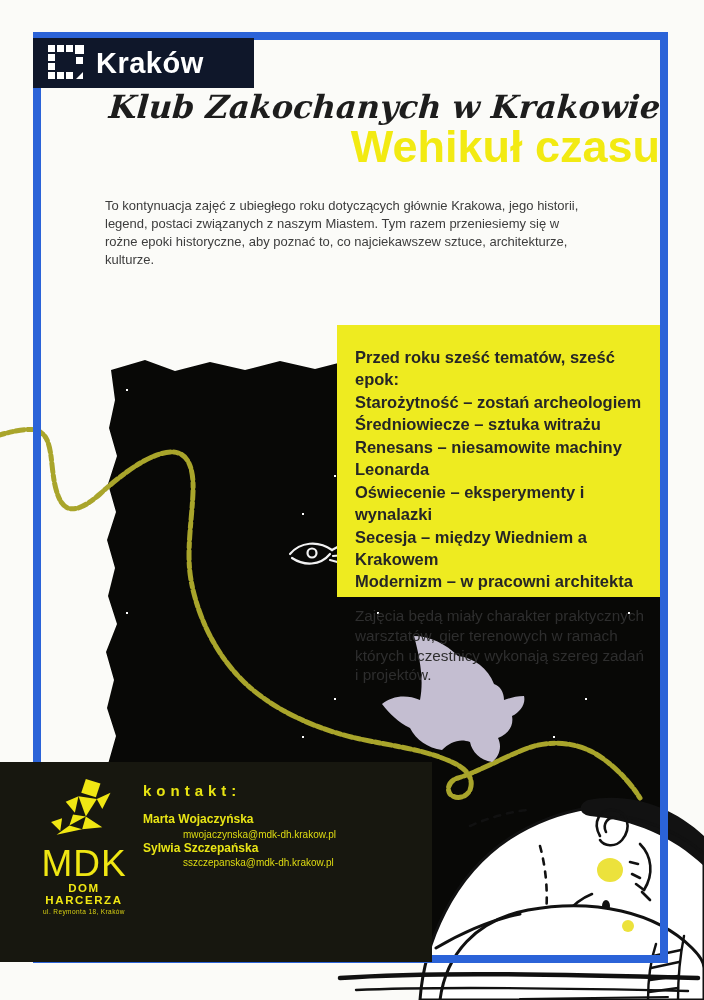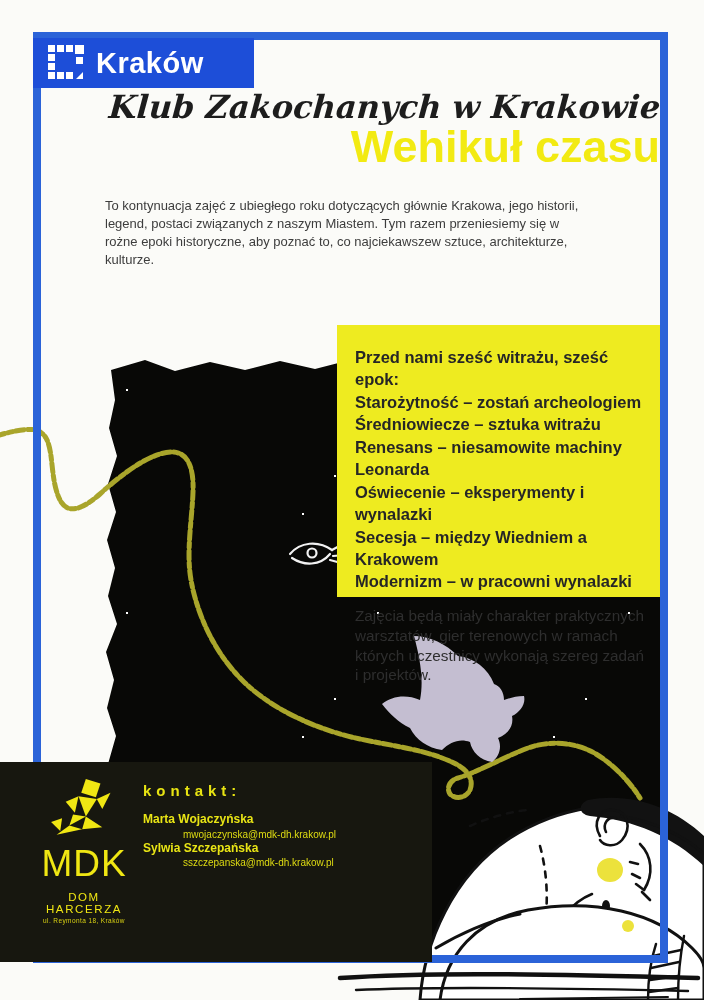--- a/index.html
+++ b/index.html
@@ -9,21 +9,21 @@
     font-family:"Liberation Sans", sans-serif;
   }
   
   .frame {
     position:absolute; left:33px; top:32px; width:635px; height:931px;
     box-sizing:border-box; border:8px solid #2b63d8; z-index:6; pointer-events:none;
   }
   
   .krakow-logo {
     position:absolute; left:33px; top:38px; width:221px; height:50px;
-    background:#1d4ed8; z-index:7; display:flex; align-items:center;
+    background:#0f172a; z-index:7; display:flex; align-items:center;
     gap:12px; padding-left:15px; box-sizing:border-box;
   }
   .krakow-logo .word { color:#ffffff; font-size:29px; font-weight:bold; letter-spacing:.5px; }
   
   .script-title {
     position:absolute; right:44px; top:88px; z-index:1; white-space:nowrap;
     font-family:"DejaVu Serif", serif; font-style:italic; font-weight:bold;
     font-size:32px; color:#1d1d1d; transform:skewX(-4deg);
   }
   .main-title {
@@ -69,21 +69,21 @@
     position:absolute; left:0; top:762px; width:432px; height:200px; z-index:7;
     background-color:#17170f;
     background-image:
       radial-gradient(circle .8px at 40px 150px, #9a9a7a 60%, transparent 61%),
       radial-gradient(circle .7px at 300px 60px, #8a8a6a 60%, transparent 61%),
       radial-gradient(circle .9px at 200px 180px, #aaa98a 60%, transparent 61%);
     background-size:340px 210px;
   }
   .mdk-logo { position:absolute; left:28px; top:16px; width:112px; text-align:center; }
   .mdk-logo .acronym { font-size:37px; font-weight:normal; color:#f0e713; line-height:.95; letter-spacing:1px; }
-  .mdk-logo .dom     { font-size:11.5px; font-weight:normal; color:#f0e713; letter-spacing:1.6px; margin-top:10px; }
+  .mdk-logo .dom     { font-size:11.5px; font-weight:bold; color:#f0e713; letter-spacing:1.6px; margin-top:1px; }
   .mdk-logo .addr    { font-size:6.5px; color:#d8d013; letter-spacing:.4px; margin-top:2px; }
   .contact-info { position:absolute; left:143px; top:20px; }
   .contact-info .kontakt { color:#e8e412; font-weight:bold; font-size:15px; letter-spacing:5px; margin-bottom:13px; }
   .contact-info .person-name  { color:#e9e515; font-weight:bold; font-size:12px; line-height:1.3; }
   .contact-info .person-email { color:#dedb12; font-size:10px; line-height:1.3;margin-left:40px; }
   .website {
     position:absolute; left:130px; top:164px; color:#cdd01a;
     font-size:14px; letter-spacing:5px; font-weight:bold;
   }
 </style>
@@ -113,27 +113,27 @@
       <path d="M330,560 L341,563"></path>
     </g>
     <path d="M414,636 C420,658 424,680 420,700 C406,694 392,696 382,704 C390,714 398,722 410,728
          C416,740 428,748 442,750 C450,742 460,738 470,742 C472,752 480,760 492,762
          C500,756 502,746 498,738 C508,734 514,726 512,716 C520,712 526,704 524,696
          C516,696 510,698 504,700 C504,692 500,686 494,684 C488,668 474,658 458,656
          C446,644 430,636 414,636 Z" fill="#d5cee3" fill-opacity=".92" stroke="none"></path>
   </svg>
 
   <div class="topics-box">
-    <div class="heading">Przed nami sześć witrażu, sześć epok:</div>
+    <div class="heading">Przed roku sześć tematów, sześć epok:</div>
     <div class="topic">Starożytność – zostań archeologiem</div>
     <div class="topic">Średniowiecze – sztuka witrażu</div>
     <div class="topic">Renesans – niesamowite machiny Leonarda</div>
     <div class="topic">Oświecenie – eksperymenty i wynalazki</div>
     <div class="topic">Secesja – między Wiedniem a Krakowem</div>
-    <div class="topic">Modernizm – w pracowni wynalazki</div>
+    <div class="topic">Modernizm – w pracowni architekta</div>
     <div class="note">Zajęcia będą miały charakter praktycznych warsztatów, gier terenowych w ramach których uczestnicy wykonają szereg zadań i projektów.</div>
   </div>
 
   <svg class="person-svg" viewBox="0 0 704 1000">
     <path d="M420,1000 C424,944 452,876 510,838 C560,806 620,798 664,814 C688,824 700,836 704,848 L704,1000 Z" fill="#ffffff" stroke="#111111" stroke-width="3"></path>
     <path d="M588,800 C630,792 672,806 704,836 L704,866 C672,836 634,820 590,816 C578,814 578,804 588,800 Z" fill="#121212"></path>
     <path d="M620,816 C656,822 684,836 704,854" fill="none" stroke="#111111" stroke-width="3"></path>
     <g fill="none" stroke="#111111" stroke-width="2.6" stroke-linecap="round">
       <path d="M600,836 C592,822 600,808 614,810 C628,812 632,828 622,840 C615,848 604,846 600,840"></path>
       <path d="M606,832 C602,824 608,816 616,818"></path>

